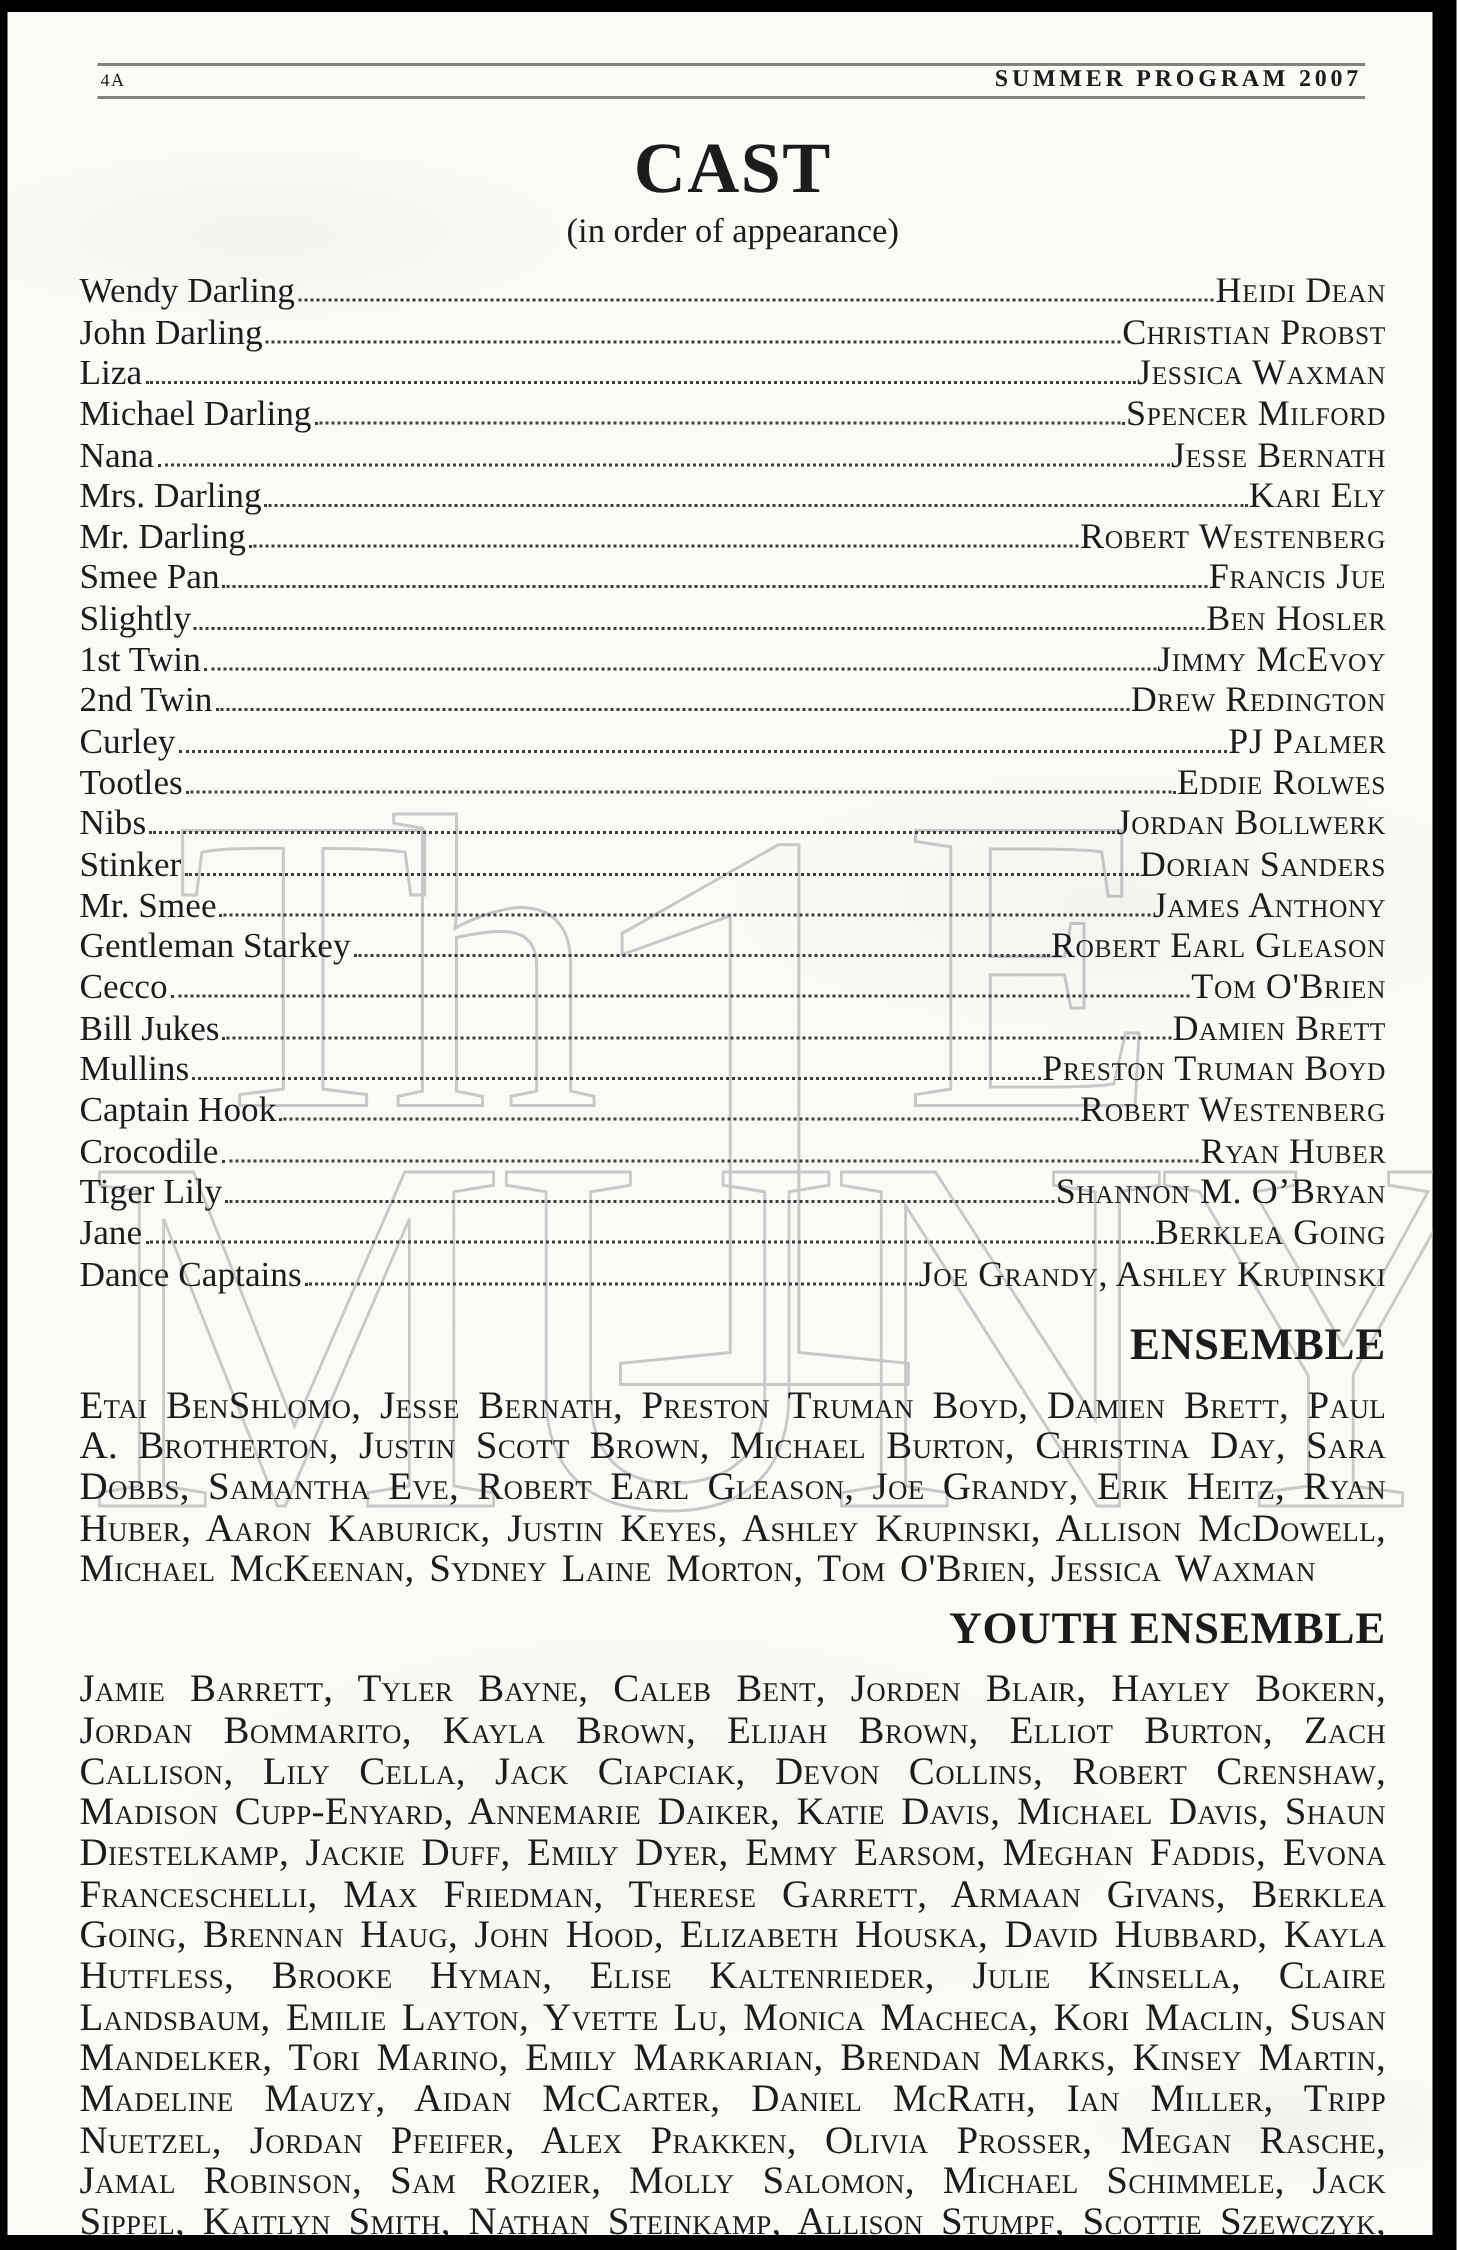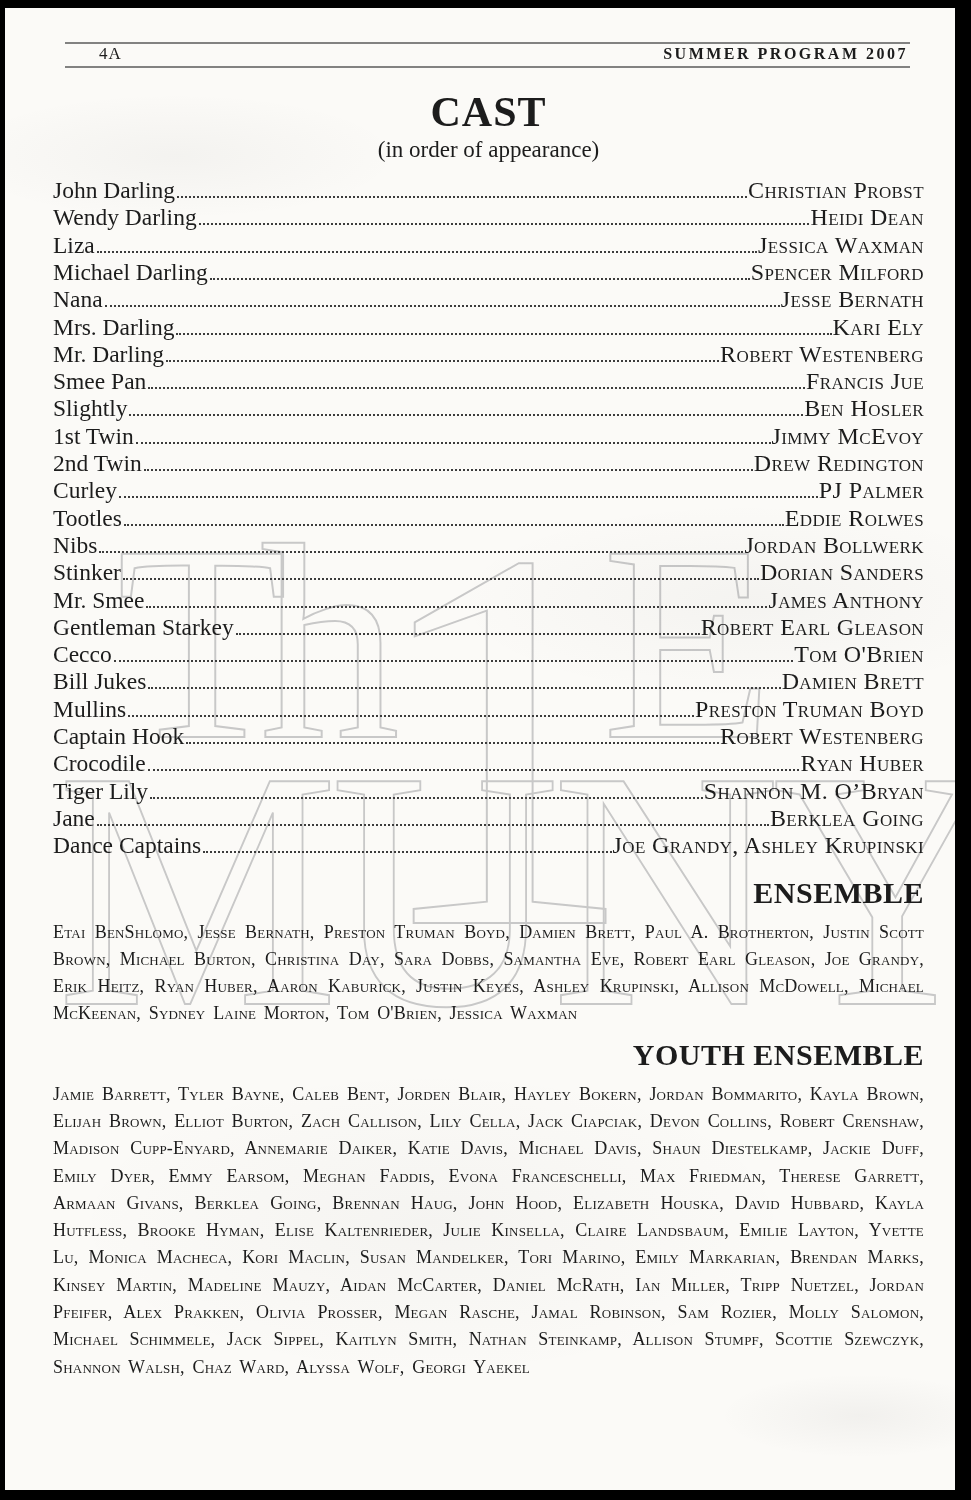--- a/index.html
+++ b/index.html
@@ -51,26 +51,26 @@
   
   .content { position:relative; z-index:1; padding:34px 31px 0 48px; color:#1c1c1c; }
 
   .page-head {
     display:flex; justify-content:space-between; align-items:baseline;
     border-top:2px solid rgba(90,90,90,0.75);
     border-bottom:2px solid rgba(90,90,90,0.75);
     margin:0 14px 0 12px;
     padding:0 2px 2px 2px;
   }
-  .page-num { font-size:17px; letter-spacing:1px;margin-left:32px; }
+  .page-num { font-size:12px; letter-spacing:1px; }
   .program-title { font-size:16px; letter-spacing:2.5px; font-weight:600; }
 
   h1.cast-title {
     margin:22px 0 0; text-align:center;
-    font-size:42px; font-weight:700; letter-spacing:1px; line-height:1.05;
+    font-size:48px; font-weight:700; letter-spacing:1px; line-height:1.05;
   }
   .cast-subtitle { margin-top:3px; text-align:center; font-size:23px; }
 
   .cast-list { margin-top:14px; }
   .cast-row { display:flex; align-items:baseline; height:27.3px; }
   .role { font-size:23.5px; white-space:nowrap; }
   .leader {
     flex:1 1 auto; min-width:18px;
     border-bottom:2.6px dotted #3c3c3c;
     margin:0 1px 5px 2px;
@@ -80,21 +80,21 @@
   }
 
   h2.section-head {
     text-align:right; font-size:30px; font-weight:700; letter-spacing:0.5px;
     margin:16px 0 0;
   }
   h2.youth-head { margin-top:10px; }
   .roster {
     margin:9px 0 0;
     font-variant:small-caps;
-    font-size:18px; line-height:27.3px;
+    font-size:26px; line-height:27.3px;
     letter-spacing:0.2px; word-spacing:3px;
     text-align:justify;
   }
 </style>
 </head>
 <body>
 
 <div class="page">
 
   <div class="watermark">
@@ -112,28 +112,28 @@
     <div class="page-head">
       <span class="page-num">4A</span>
       <span class="program-title">SUMMER PROGRAM 2007</span>
     </div>
 
     <h1 class="cast-title">CAST</h1>
     <div class="cast-subtitle">(in order of appearance)</div>
 
     <div class="cast-list">
         <div class="cast-row">
+          <span class="role">Wendy Darling</span>
+          <span class="leader"></span>
+          <span class="actor">Heidi Dean</span>
+        </div>
+        <div class="cast-row">
           <span class="role">John Darling</span>
           <span class="leader"></span>
           <span class="actor">Christian Probst</span>
-        </div>
-        <div class="cast-row">
-          <span class="role">Wendy Darling</span>
-          <span class="leader"></span>
-          <span class="actor">Heidi Dean</span>
         </div>
         <div class="cast-row">
           <span class="role">Liza</span>
           <span class="leader"></span>
           <span class="actor">Jessica Waxman</span>
         </div>
         <div class="cast-row">
           <span class="role">Michael Darling</span>
           <span class="leader"></span>
           <span class="actor">Spencer Milford</span>

